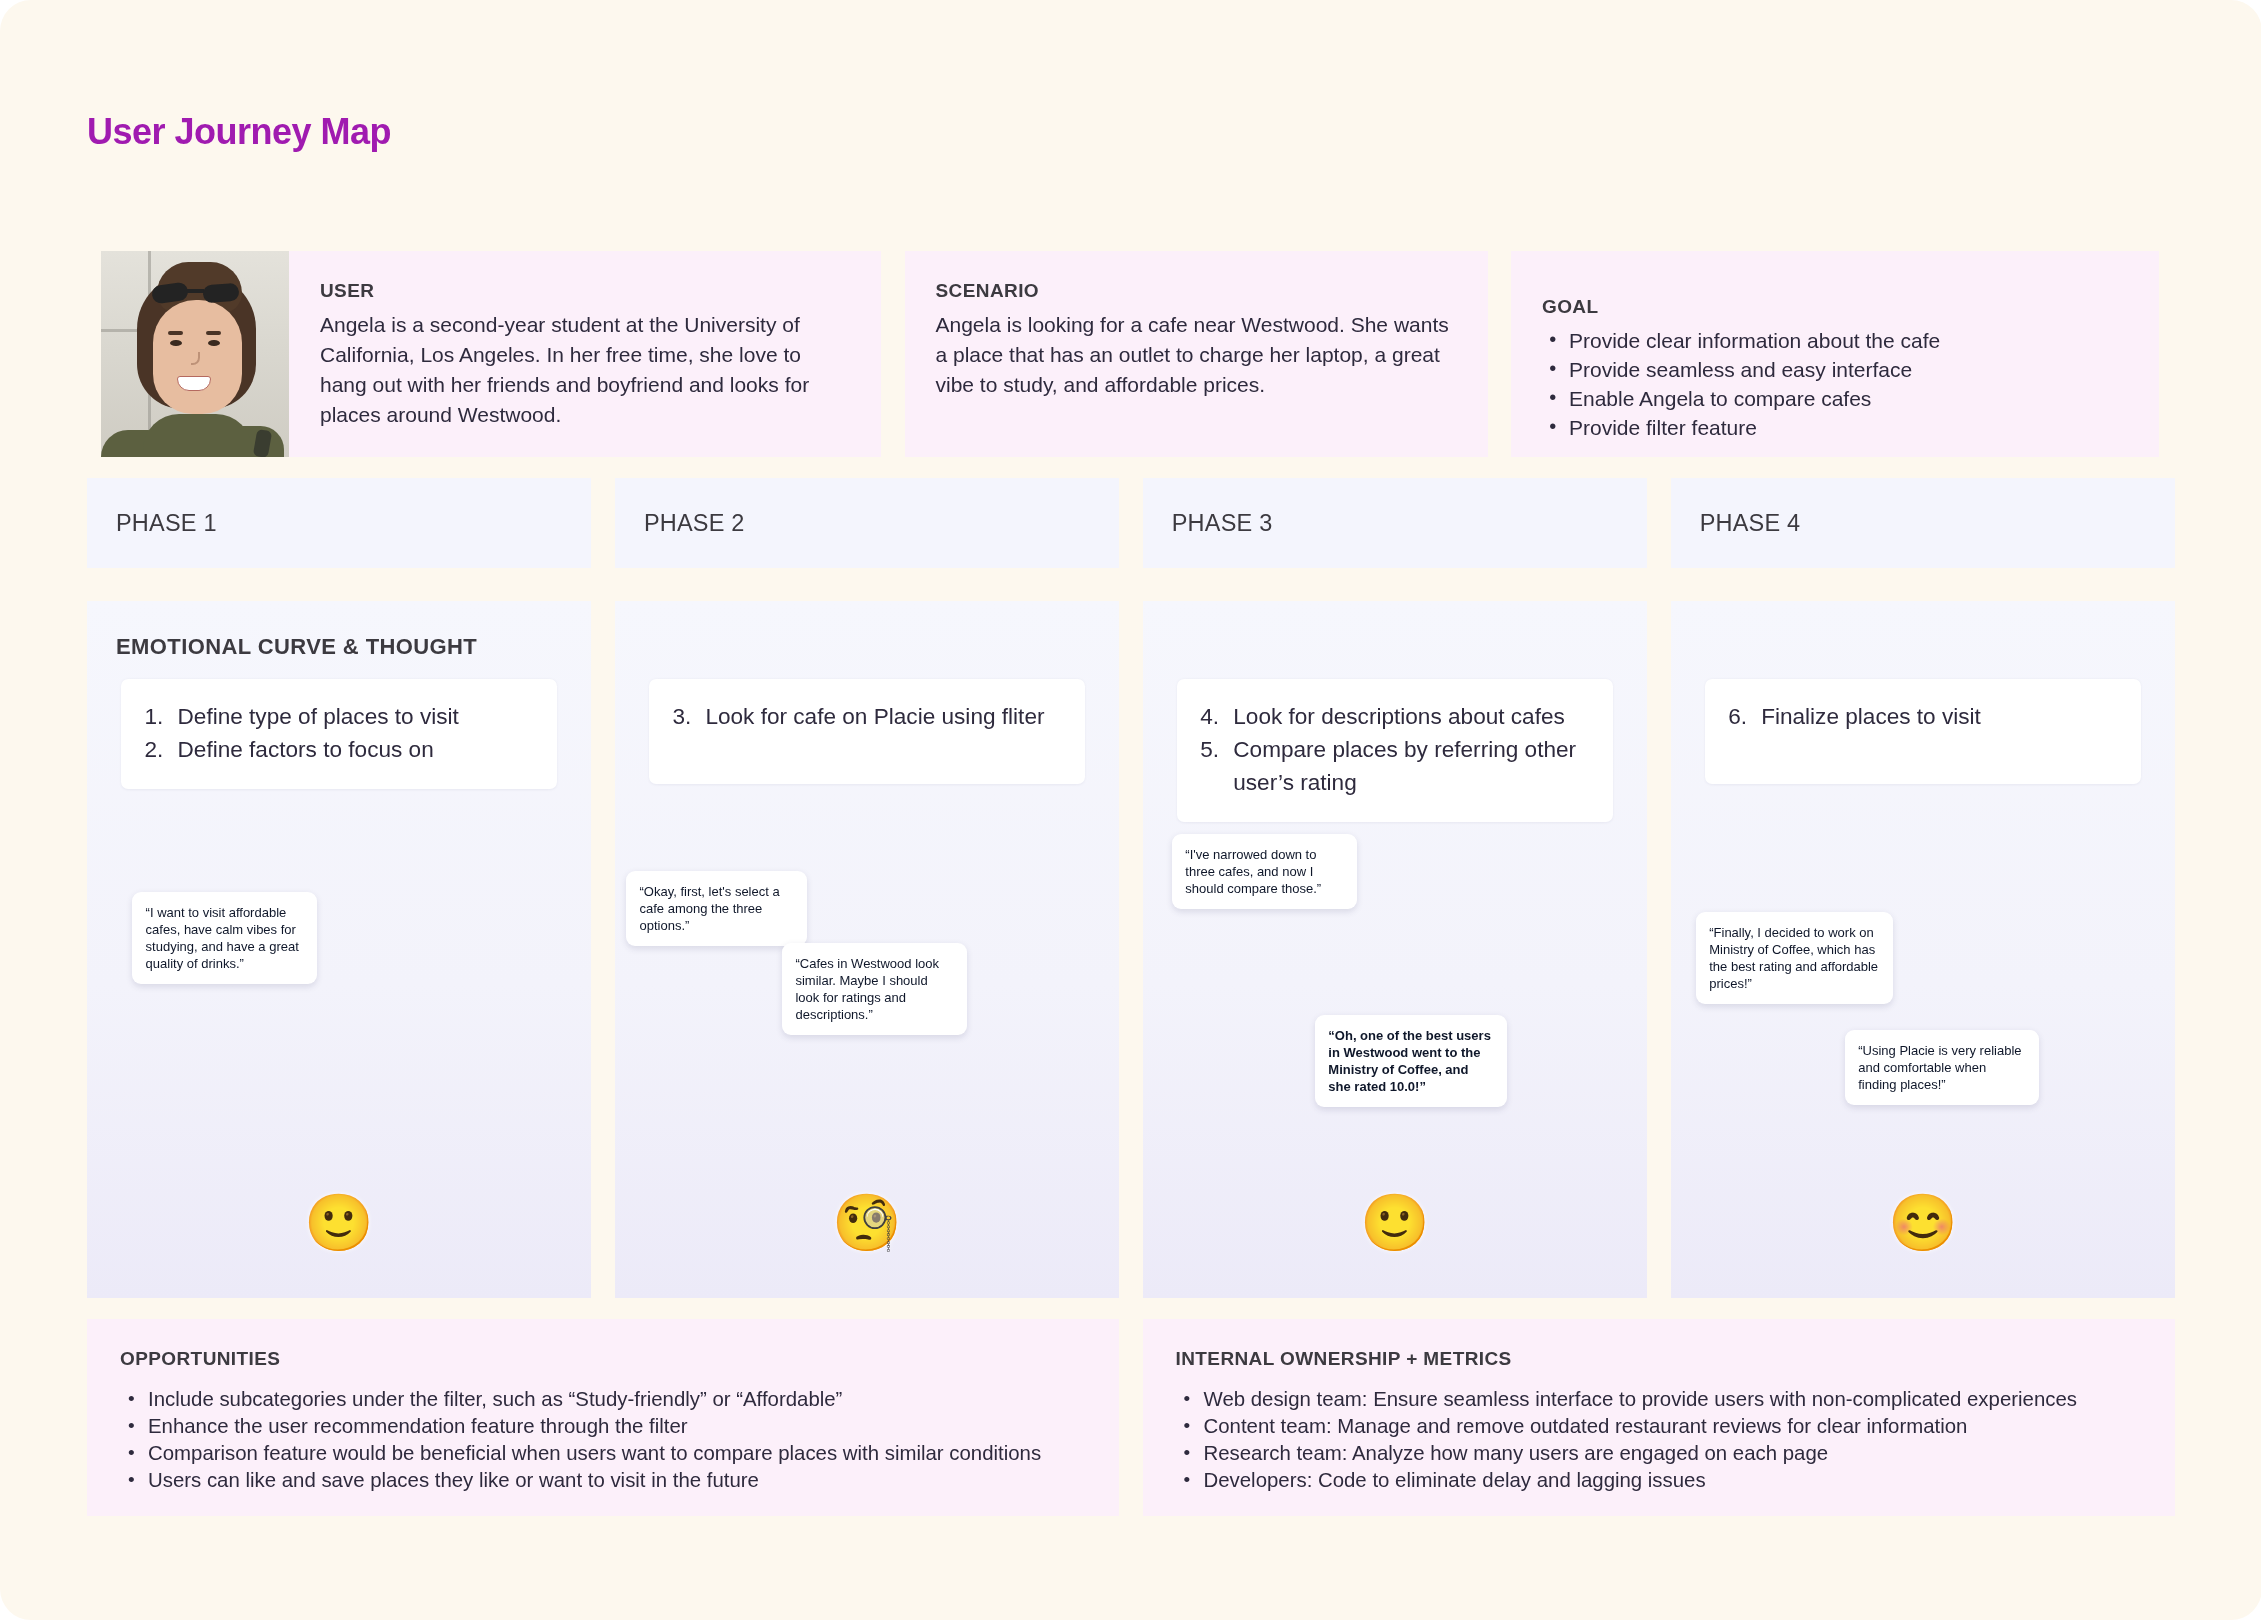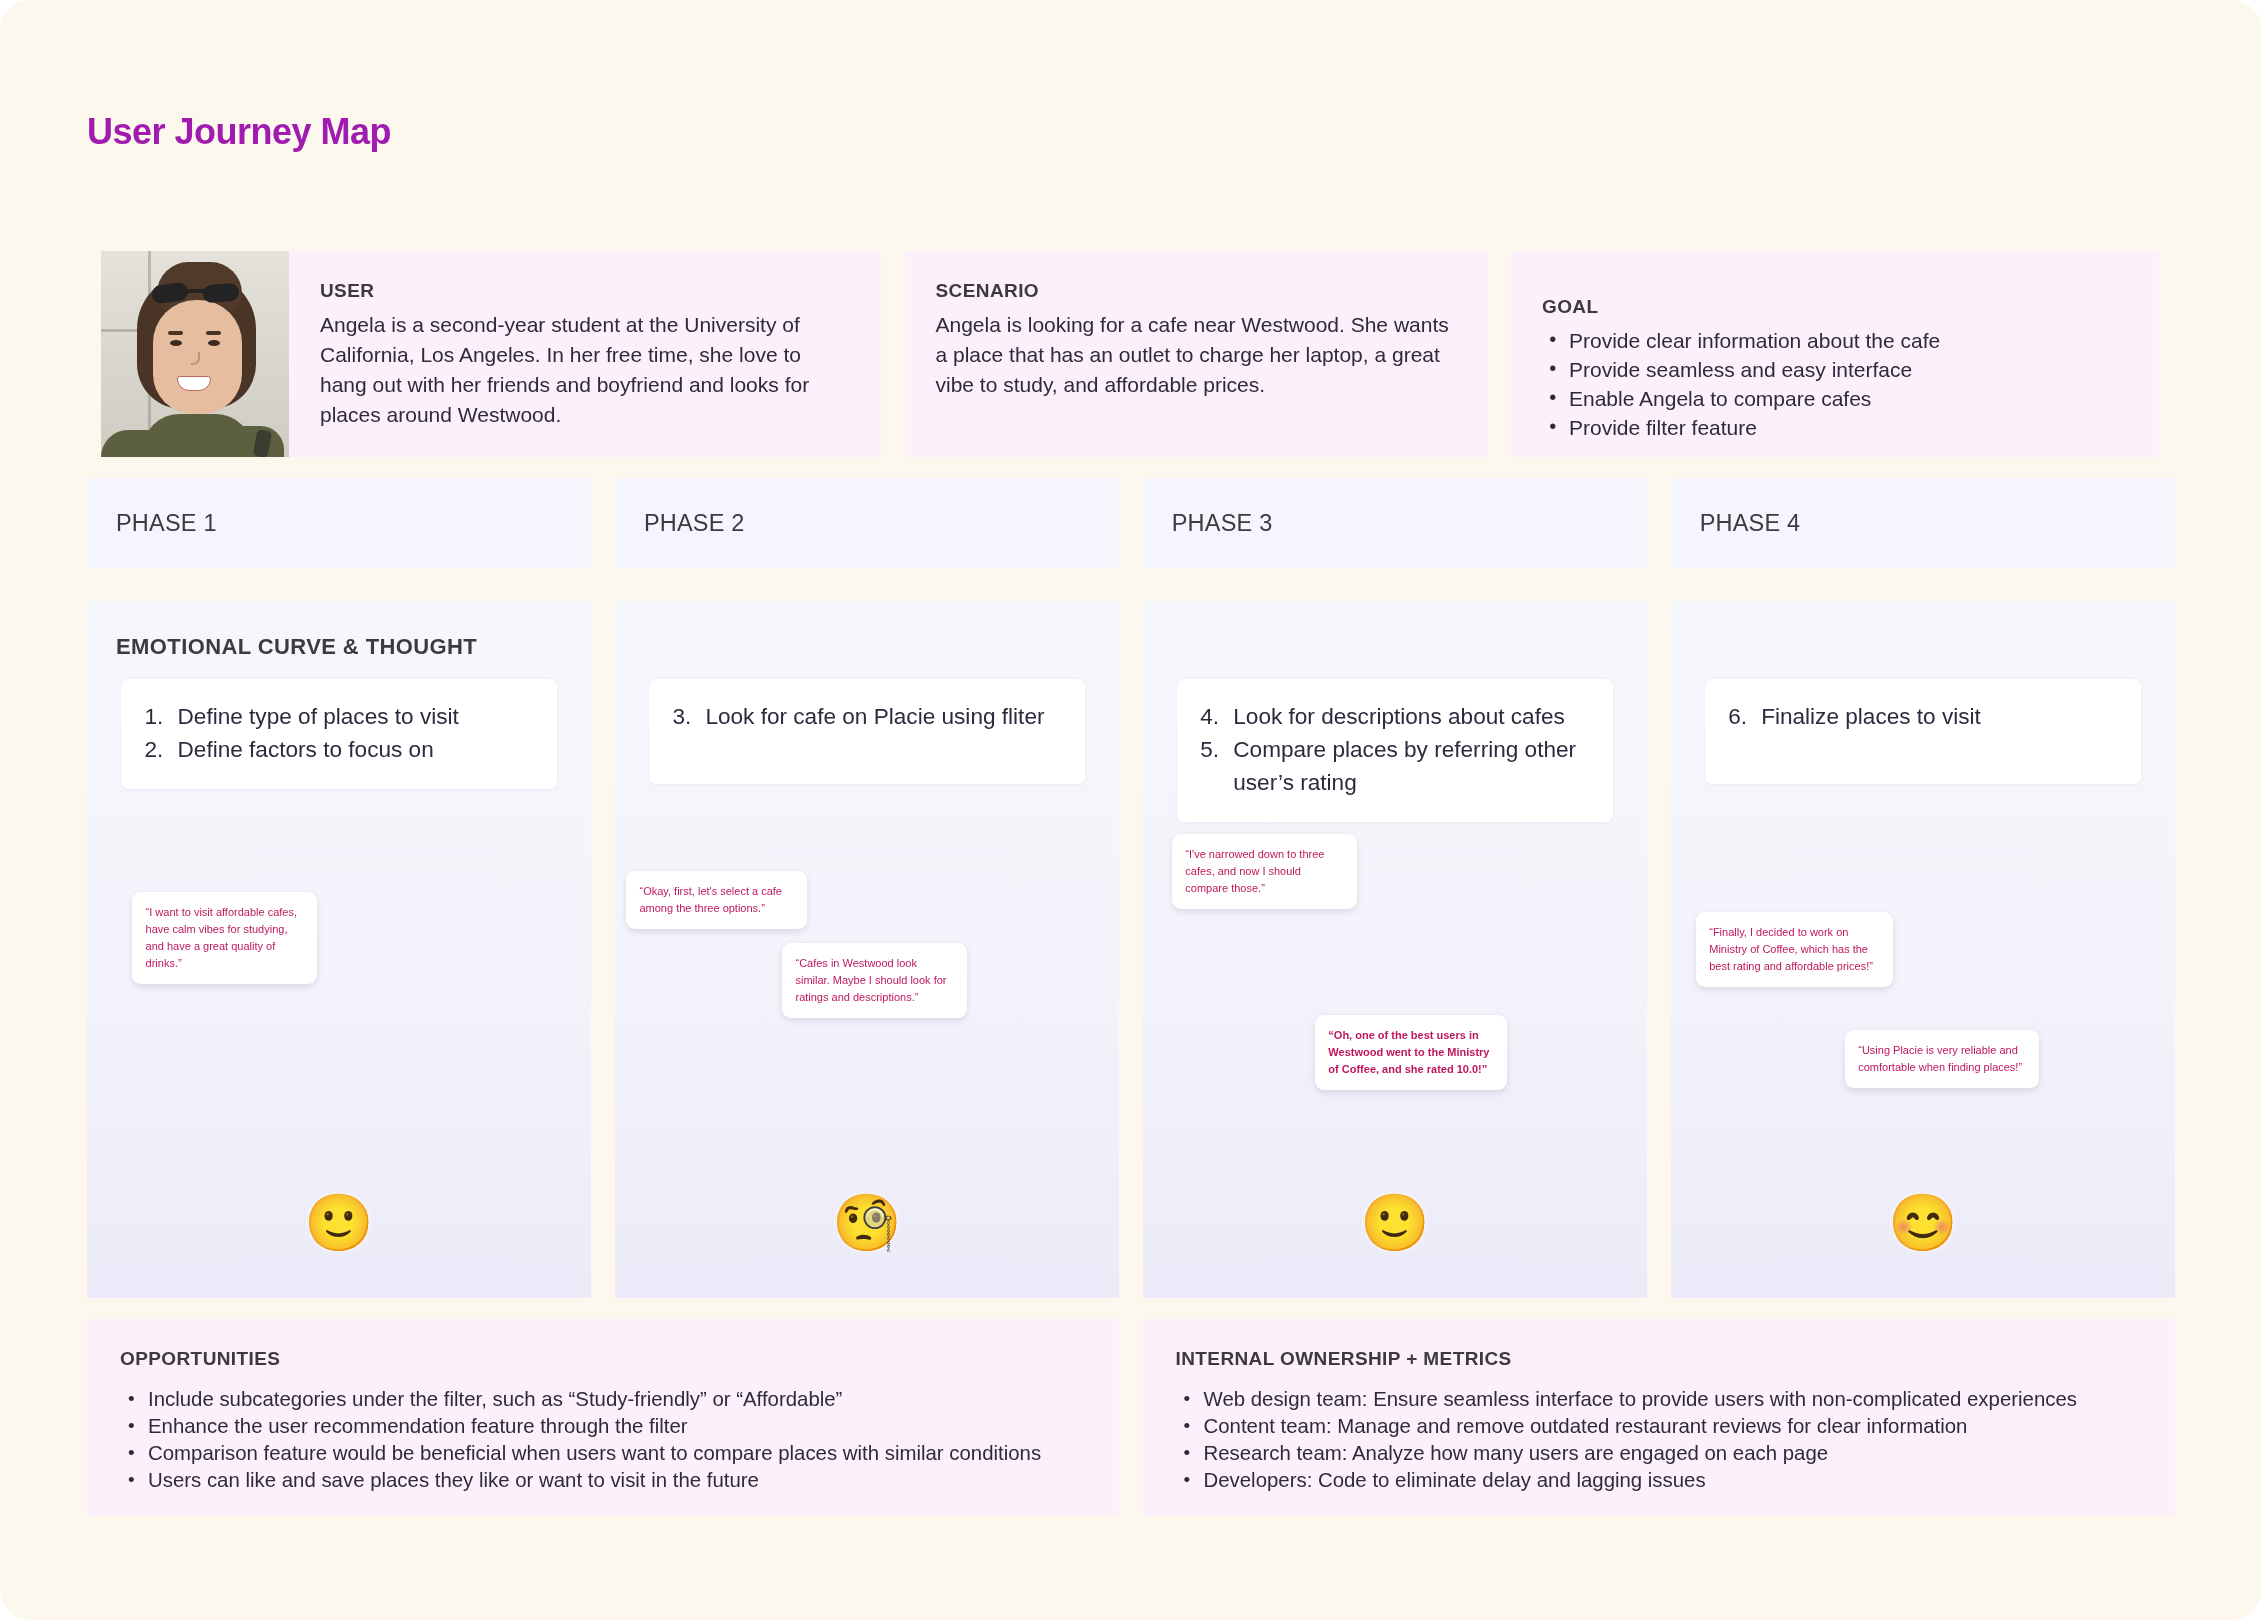--- a/index.html
+++ b/index.html
@@ -204,23 +204,23 @@
     width: 2262px; height: 697px;
     pointer-events: none;
   }
 
   
   .quote {
     position: absolute;
     background: #ffffff;
     border-radius: 9px;
     padding: 11.8px 13.6px 12.7px 13.6px;
-    font-size: 11px;
+    font-size: 13px;
     line-height: 17px;
-    color: #be185d;
+    color: #0f172a;
     box-shadow: 0 2.7px 6.3px rgba(50,50,90,.13);
   }
 
   
   .emoji-wrap {
     position: absolute;
     bottom: 47px; left: 0; right: 0;
     display: flex; justify-content: center;
   }
   .emoji {

